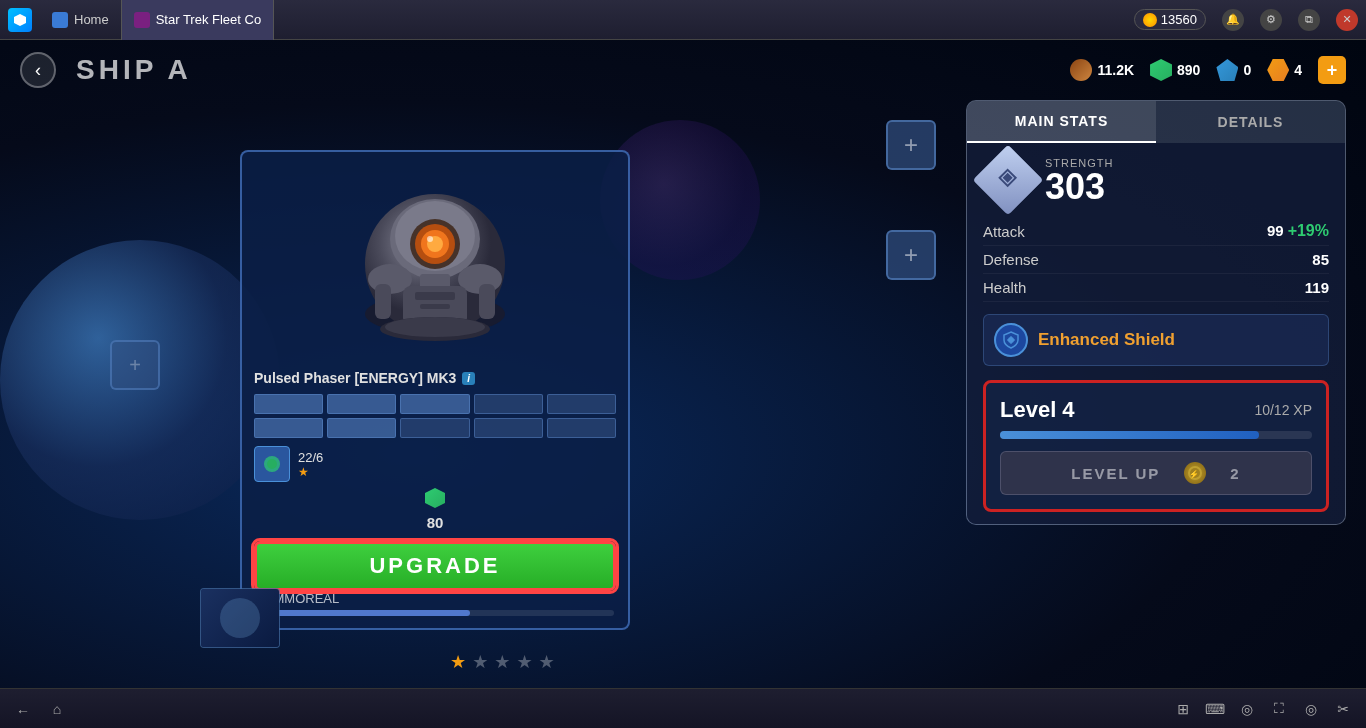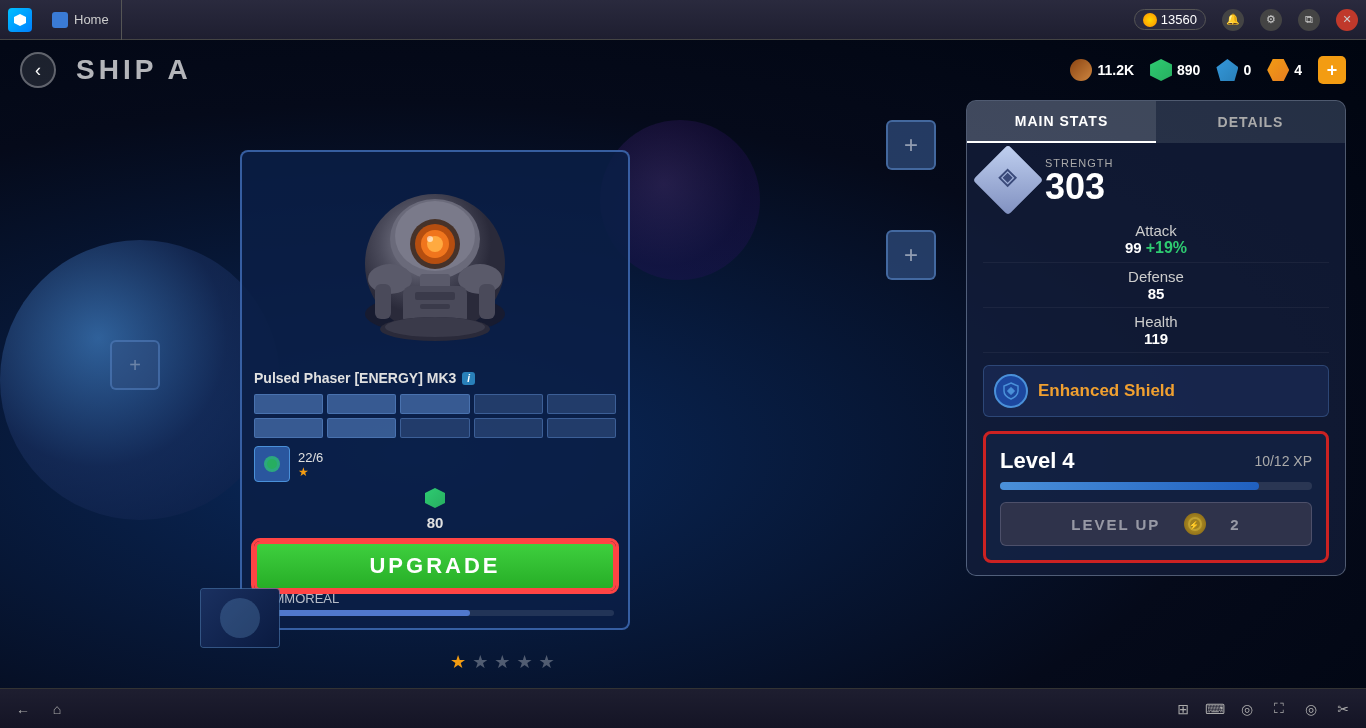--- a/index.html
+++ b/index.html
@@ -424,24 +424,23 @@
       font-size: 36px;
       font-weight: bold;
       color: white;
       line-height: 1;
     }
 
     
     .stat-row {
       display: flex;
       justify-content: space-between;
-      align-items: center;
+      align-items: flex-end;
       padding: 5px 0;
       border-bottom: 1px solid rgba(255,255,255,0.05);
-      flex-direction: column;
     }
     .stat-label {
       font-size: 15px;
       color: #ccc;
     }
     .stat-value {
       font-size: 15px;
       color: white;
       font-weight: bold;
     }
@@ -593,20 +592,24 @@
 <div class="title-bar">
   <div class="title-bar-left">
     <div class="bluestacks-logo">
       <svg width="14" height="14" viewBox="0 0 14 14">
           <polygon points="7,1 13,4 13,10 7,13 1,10 1,4" fill="white"></polygon>
         </svg>
     </div>
     <div class="tab">
       <div class="tab-icon" style="background:#3a7bd5; width:16px; height:16px; border-radius:3px;"></div>
       <span>Home</span>
+    </div>
+    <div class="tab active">
+      <div class="tab-icon" style="background:#7a2080; width:16px; height:16px; border-radius:3px;"></div>
+      <span>Star Trek Fleet Co</span>
     </div>
   </div>
   <div class="title-bar-right">
     <div class="currency-pill">
       <div class="coin-icon"></div>
       <span>13560</span>
     </div>
     <div class="win-control">🔔</div>
     <div class="win-control">⚙</div>
     <div class="win-control">⧉</div>

